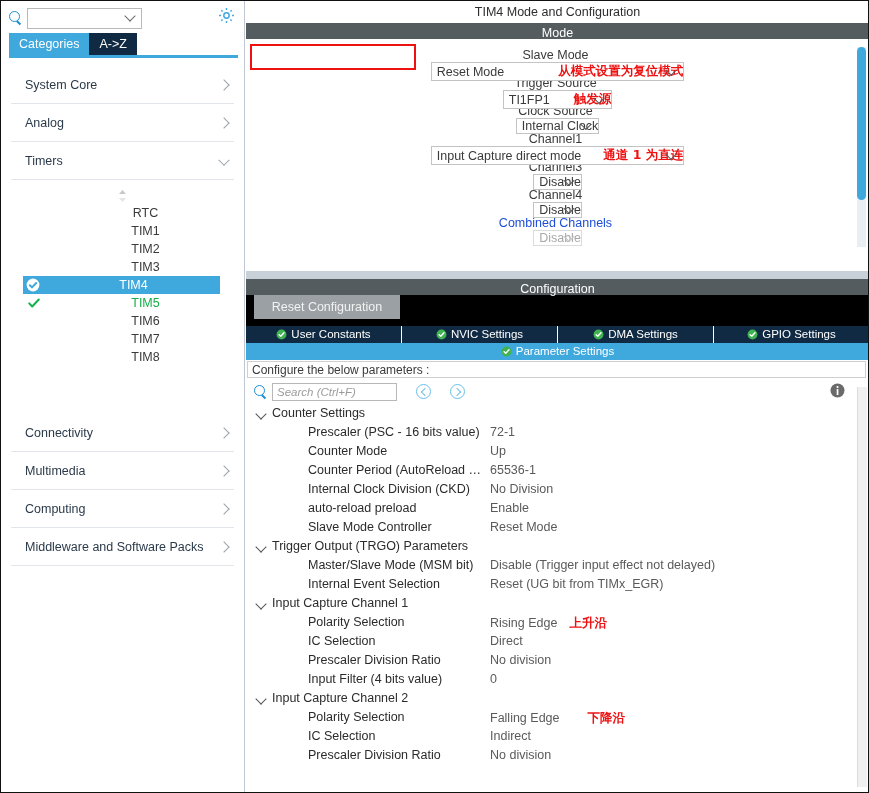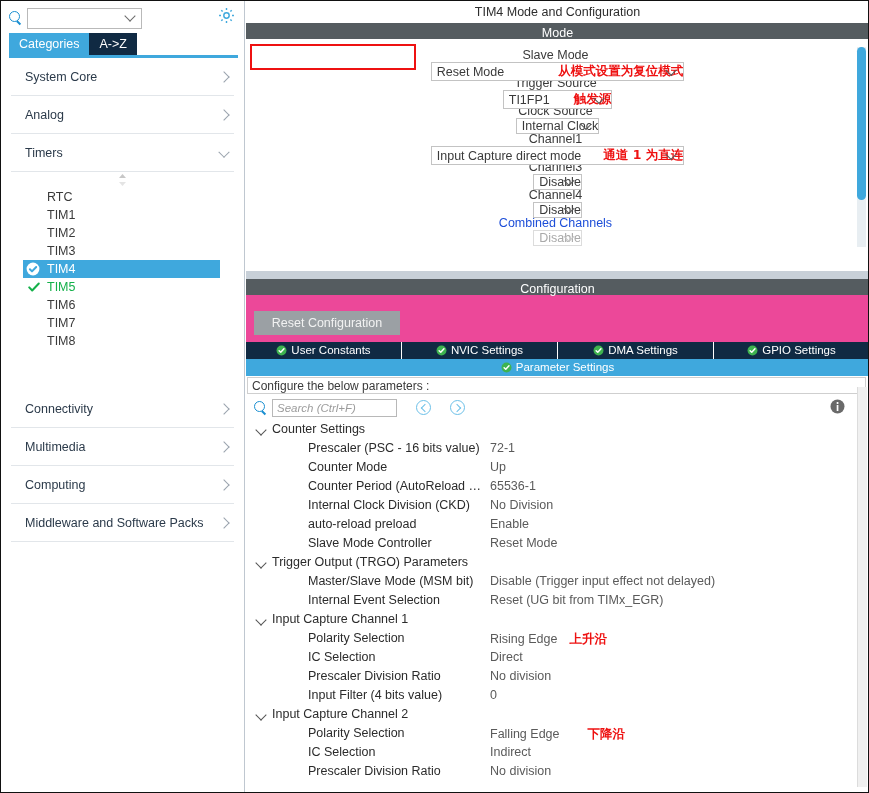--- a/index.html
+++ b/index.html
@@ -71,21 +71,21 @@
     color: #ffffff;
     cursor: pointer;
   }
   .cat-tab.active { background: #3fa8dd; }
   .cat-tab.inactive { background: #102a43; }
   .tab-underline {
     height: 3px; background: #3fa8dd;
     margin: 0 6px 0 8px;
   }
 
-  .cat-list { padding: 0 10px; }
+  .cat-list { padding: 8px 10px; }
   .cat-item {
     position: relative;
     height: 38px; line-height: 38px;
     padding-left: 14px; padding-right: 16px;
     font-size: 12.5px; color: #2b3a4a;
     border-bottom: 1px solid #e2e6ea;
     cursor: pointer;
   }
   .cat-item .arrow {
     position: absolute; right: 6px; top: 50%;
@@ -95,21 +95,21 @@
   }
   .cat-item .arrow.down {
     transform: translateY(-60%) rotate(135deg);
   }
 
   .scroll-pip {
     height: 16px; display: flex; align-items: center; justify-content: center;
   }
   .scroll-pip svg { opacity: .55; }
 
-  .timer-list { padding: 0 0 0 0; }
+  .timer-list { padding: 0 0 0 0; text-align: center; }
   .timer-item {
     position: relative;
     height: 18px; line-height: 18px;
     font-size: 12.5px;
     color: #3a3a3a;
     padding-left: 46px;
     cursor: pointer;
     white-space: nowrap;
   }
   .timer-item.selected {
@@ -213,21 +213,21 @@
     background: #3fa8dd; border-radius: 5px;
   }
 
   
   #configpanel {
     position: absolute; left: 0; top: 278px;
     width: 623px; height: 513px;
     background: #ffffff;
   }
   .cfg-body { background: #ffffff; }
-  .reset-row { padding: 16px 0 7px 8px; background: #ec4899; }
+  .reset-row { padding: 0 0 7px 8px; background: #000000; }
   .reset-btn {
     width: 146px; height: 24px; line-height: 24px;
     text-align: center;
     background: #9ba0a4; color: #f2f2f2;
     font-size: 12.5px;
     border: none;
     font-family: "Liberation Sans", sans-serif;
     cursor: pointer;
   }
   .tabs-row { display: flex; height: 17px; }

